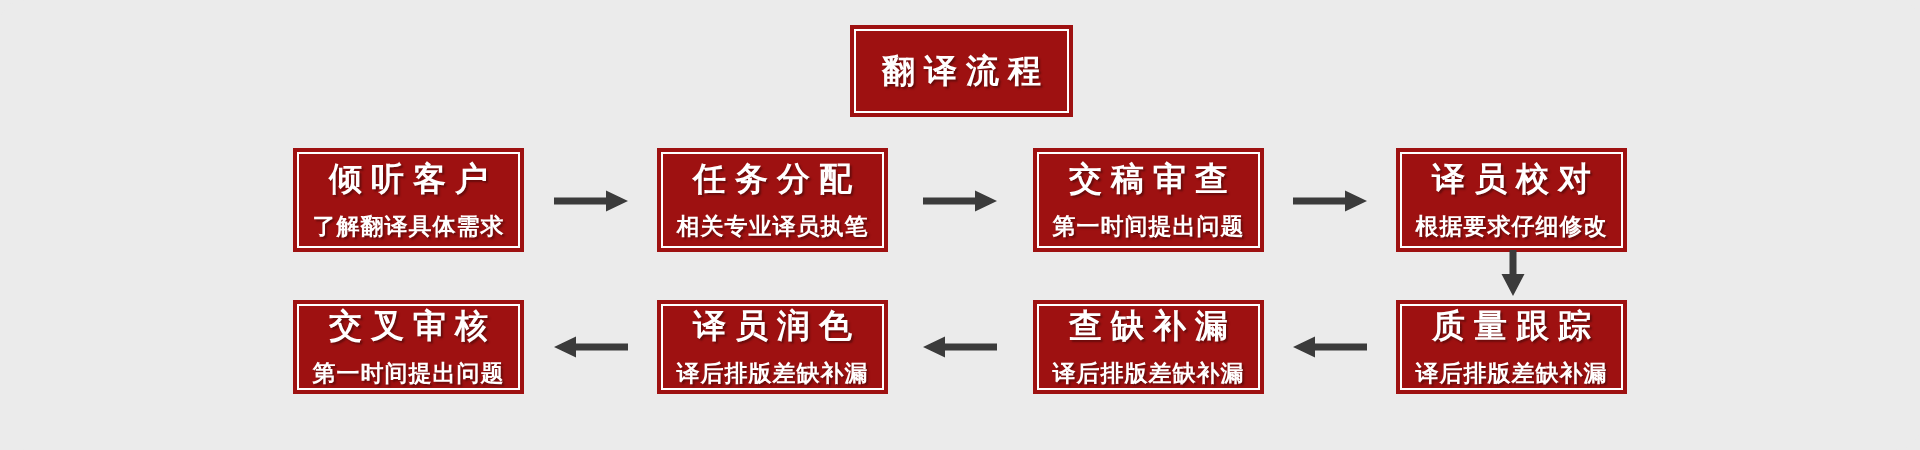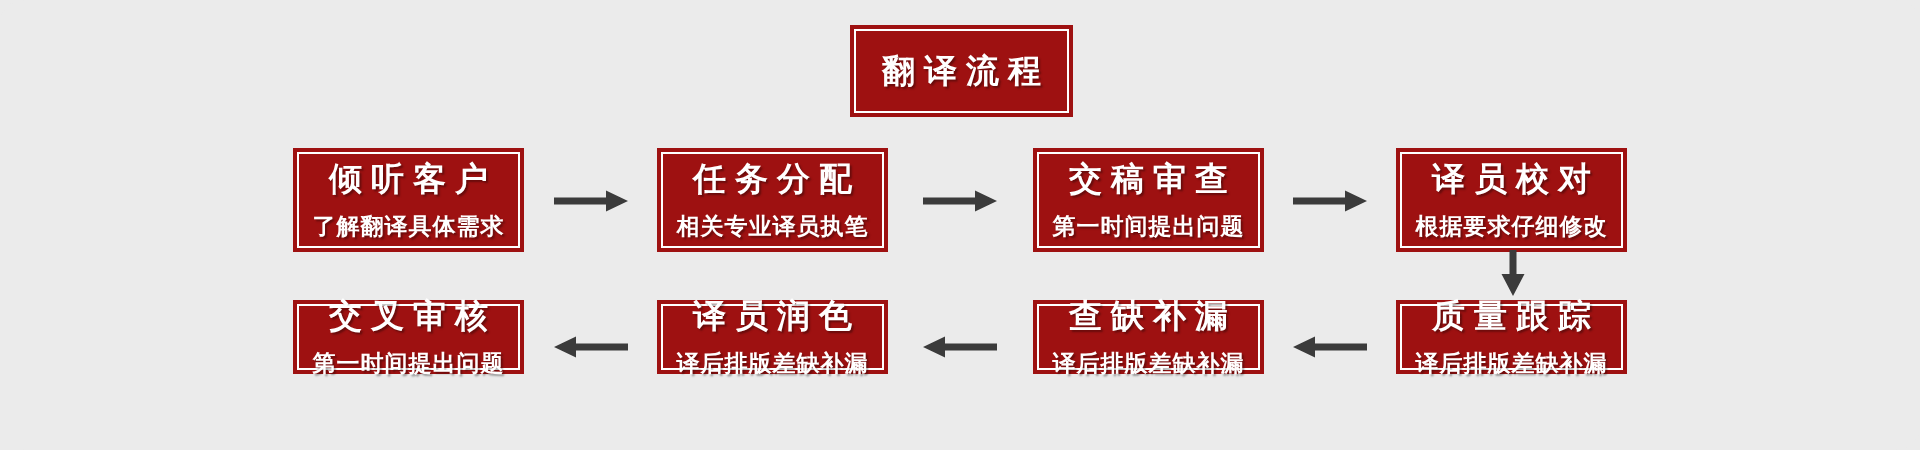--- a/index.html
+++ b/index.html
@@ -43,21 +43,21 @@
     font-weight:bold;
     letter-spacing:9px;
     margin-right:-9px;
     text-shadow:2px 2px 2px rgba(0,0,0,0.35);
     white-space:nowrap;
   }
   .step{
     width:223px;
   }
   .row1{ top:152px; height:96px; }
-  .row2{ top:304px; height:66px; }
+  .row2{ top:304px; height:86px; }
   .box-title{
     font-size:33px;
     font-weight:bold;
     letter-spacing:9px;
     margin-right:-9px;
     line-height:1.15;
     text-shadow:2px 2px 2px rgba(0,0,0,0.35);
     white-space:nowrap;
   }
   .box-sub{

